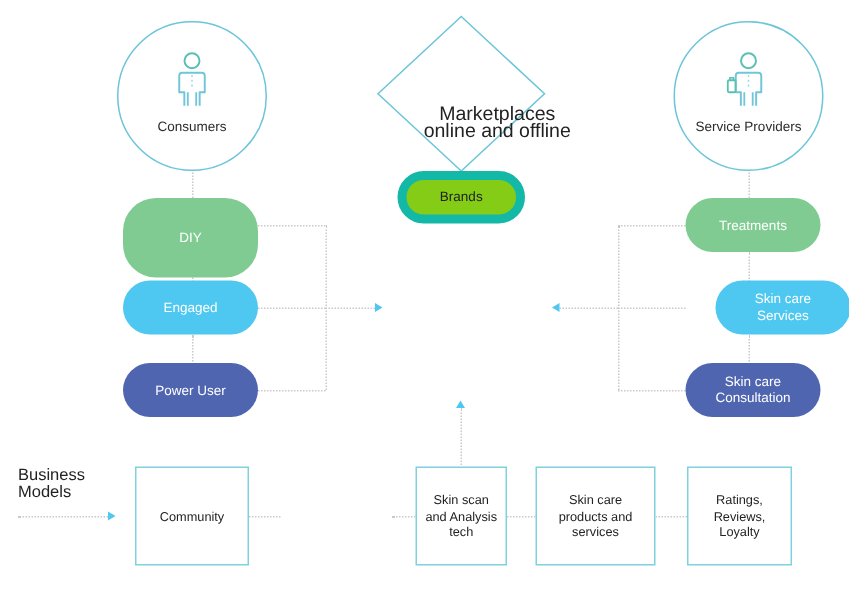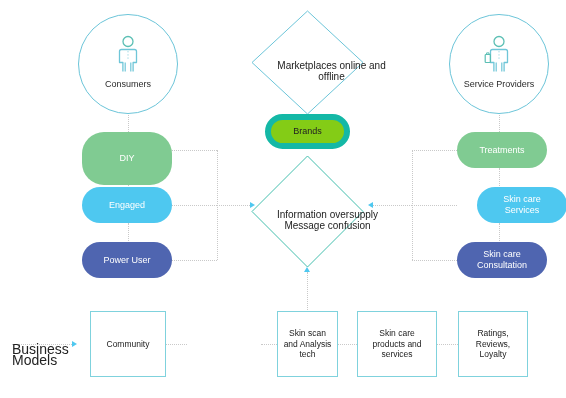--- a/index.html
+++ b/index.html
@@ -13,23 +13,23 @@
         align-items:center;justify-content:center;text-align:center;}
 
   
   .circle{border-radius:50%;border:1px solid #6cc5d9;background:#fff;
           flex-direction:column;}
   .circle .cap{font-size:9px;color:#2b2b2b;line-height:11px;margin-top:2px;text-align:center;}
 
   
   .diamond-wrap{position:absolute;}
   .diamond-wrap svg{position:absolute;left:0;top:0;overflow:visible;}
-  .diamond-label{position:absolute;left:0;top:8px;width:100%;height:100%;
+  .diamond-label{position:absolute;left:0;top:18px;width:100%;height:100%;
                  display:flex;align-items:center;justify-content:center;
-                 text-align:center;font-size:10px;line-height:11px;color:#222;}
+                 text-align:center;font-size:13px;line-height:11px;color:#222;}
 
   
   .pill{border-radius:22px;font-size:9px;line-height:11px;color:#fff;}
   .pill.outline{background:#84cc16;border:6px solid #14b8a6;color:#222;}
 
   
   .rect{border:1px solid #7fd2dd;background:#fff;font-size:8.5px;
         line-height:10.5px;color:#222;}
 
   
@@ -38,21 +38,21 @@
   .vdot{position:absolute;width:0;border-left:1px dotted #c9c9c9;}
   .arrow{position:absolute;width:0;height:0;}
   .ar-right{border-left:5px solid #4ec8f0;border-top:3px solid transparent;
             border-bottom:3px solid transparent;}
   .ar-left{border-right:5px solid #4ec8f0;border-top:3px solid transparent;
            border-bottom:3px solid transparent;}
   .ar-up{border-bottom:5px solid #4ec8f0;border-left:3px solid transparent;
          border-right:3px solid transparent;}
 
   
-  .side-label{position:absolute;font-size:14px;line-height:11px;color:#222;margin-top:32px;}
+  .side-label{position:absolute;font-size:11px;line-height:11px;color:#222;}
 </style>
 </head>
 <body>
 
 <div id="stage">
 
   <div class="conn">
 
     <div class="vdot" style="left:128px;top:104px;height:28px;"></div>
     <div class="arrow ar-up" style="left:125px;top:100px;"></div>
@@ -124,26 +124,20 @@
     <svg width="113" height="105" viewBox="0 0 113 105">
       <polygon points="56.5,1 112,52.5 56.5,104 1,52.5" fill="#fff" stroke="#6cc5d9" stroke-width="1"></polygon>
     </svg>
     <div class="diamond-label" style="padding:0 24px;">Marketplaces online and offline</div>
   </div>
 
   <div class="node pill outline" style="left:265px;top:114px;width:85px;height:35px;">
     <span>Brands</span>
   </div>
 
-  <div class="diamond-wrap" style="left:251px;top:155px;width:113px;height:113px;">
-    <svg width="113" height="113" viewBox="0 0 113 113">
-      <polygon points="56.5,1 112,56.5 56.5,112 1,56.5" fill="#fff" stroke="#44bfae" stroke-width="1"></polygon>
-    </svg>
-    <div class="diamond-label" style="padding:0 20px;">Information oversupply Message confusion</div>
-  </div>
 
   <div class="node pill" style="left:82px;top:132px;width:90px;height:53px;background:#80cb92;">
     <span>DIY</span>
   </div>
   <div class="node pill" style="left:82px;top:187px;width:90px;height:36px;background:#4ec8f0;">
     <span>Engaged</span>
   </div>
   <div class="node pill" style="left:82px;top:242px;width:90px;height:36px;background:#4f65b0;">
     <span>Power User</span>
   </div>

